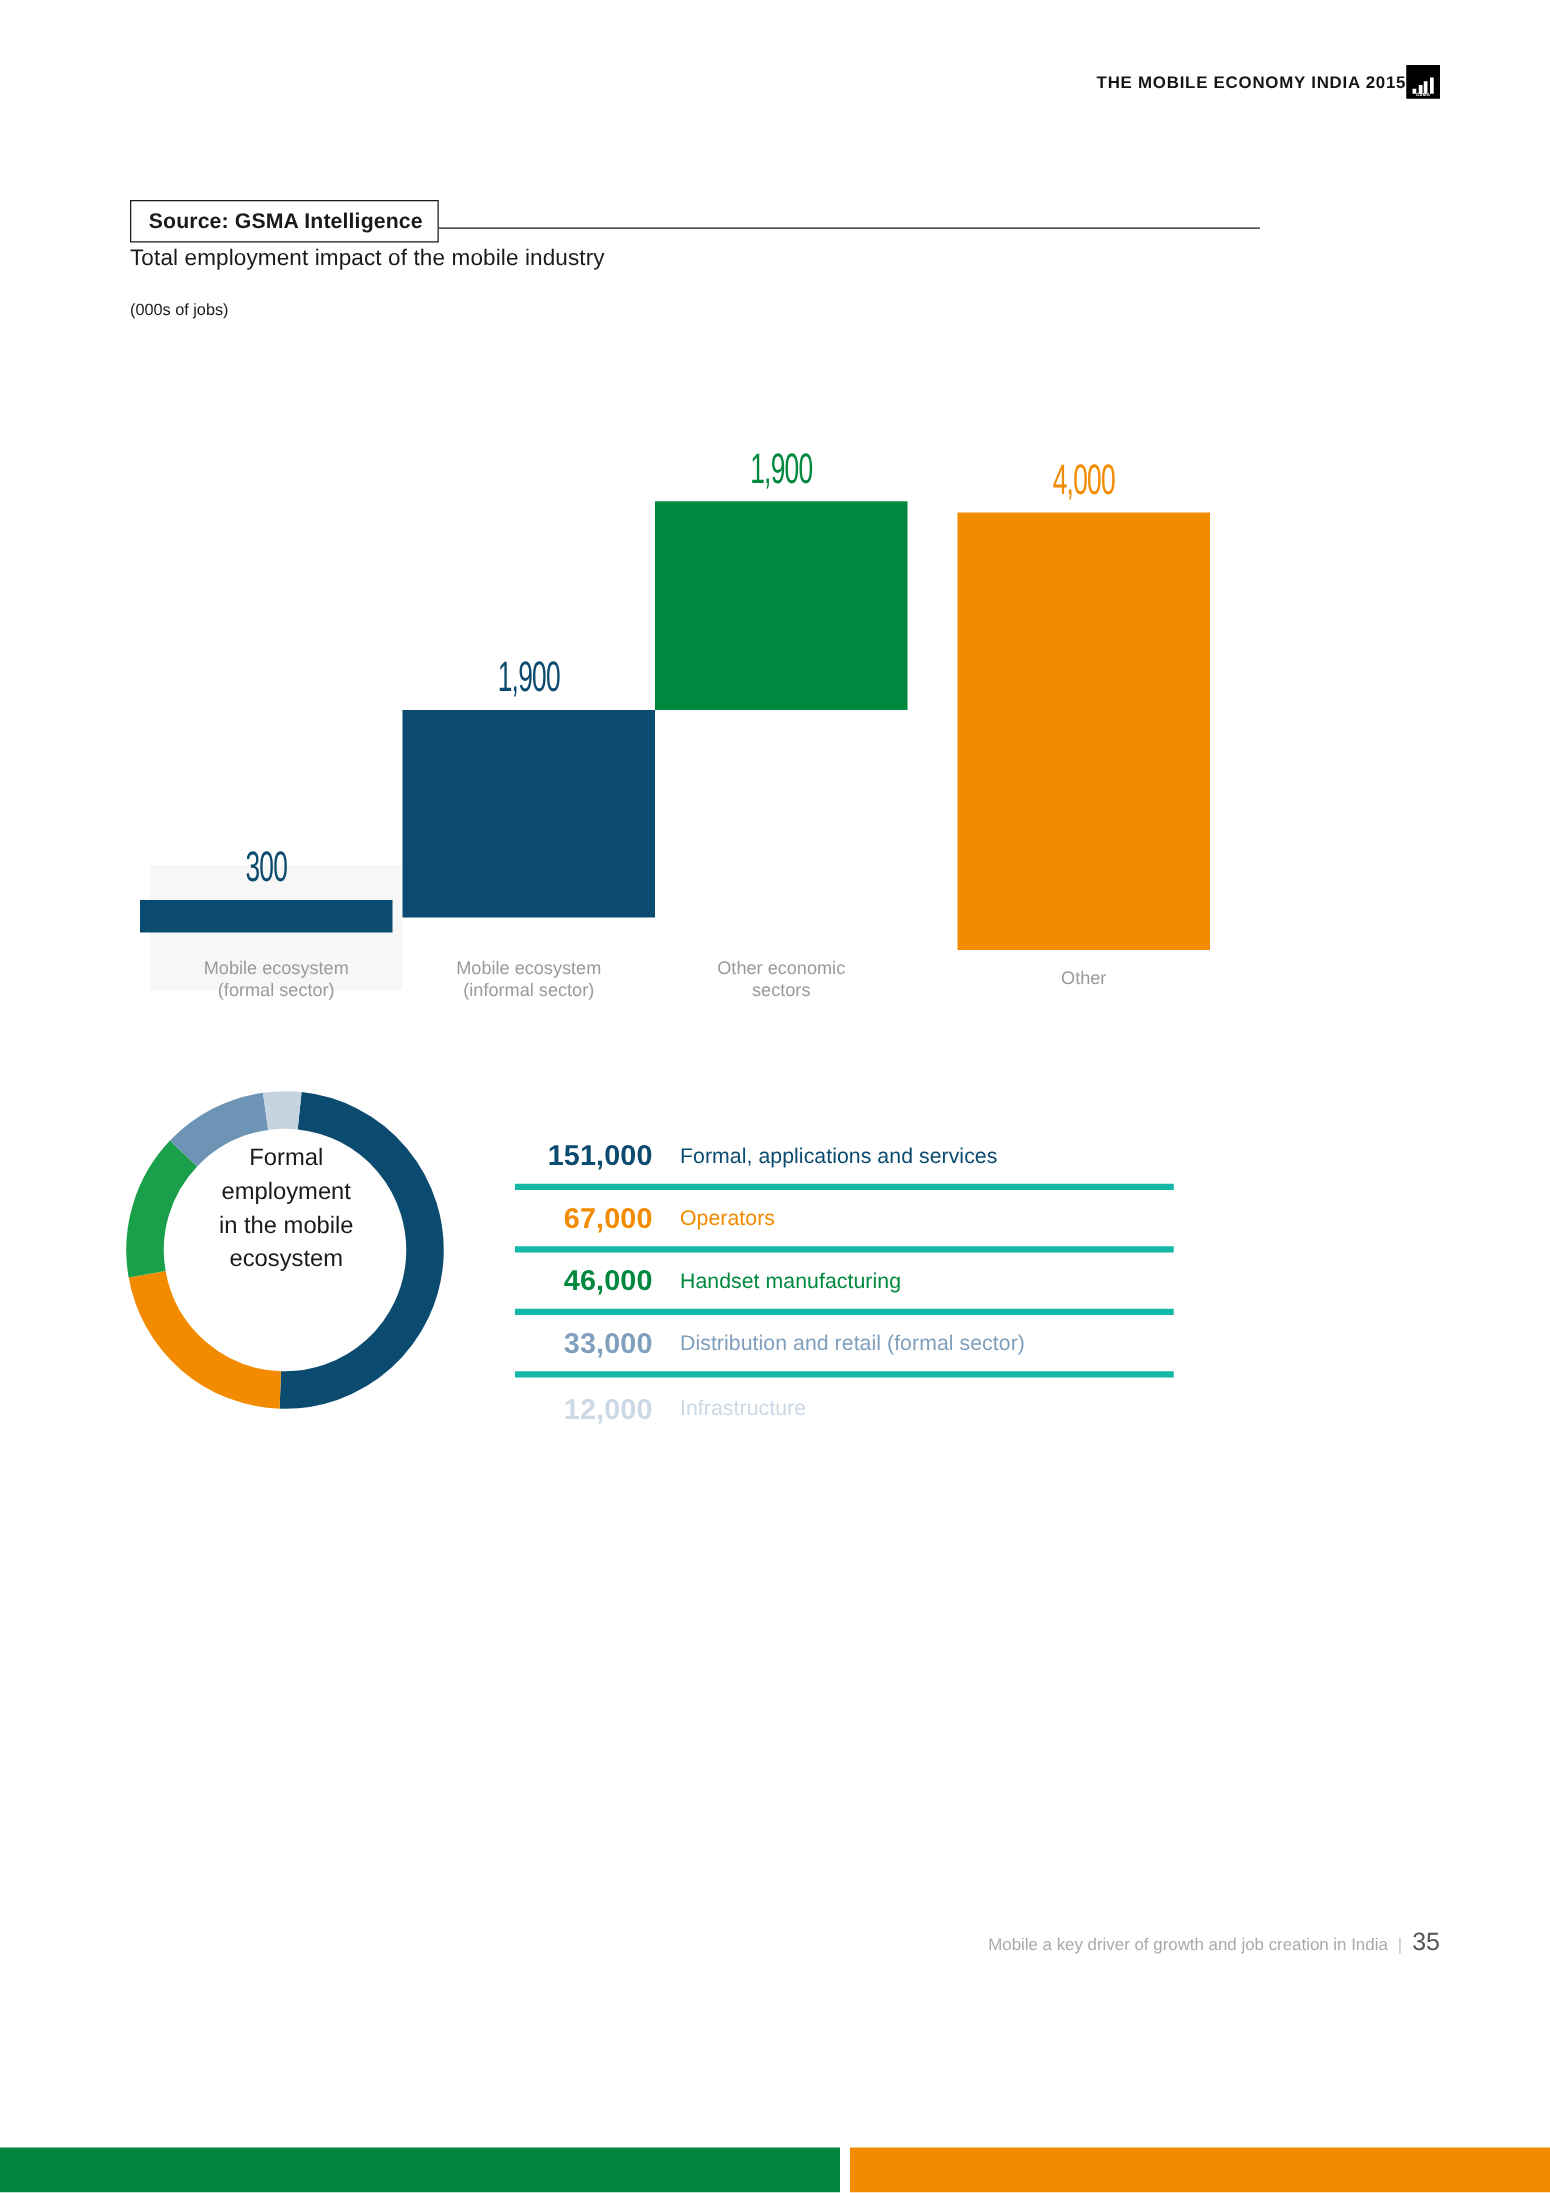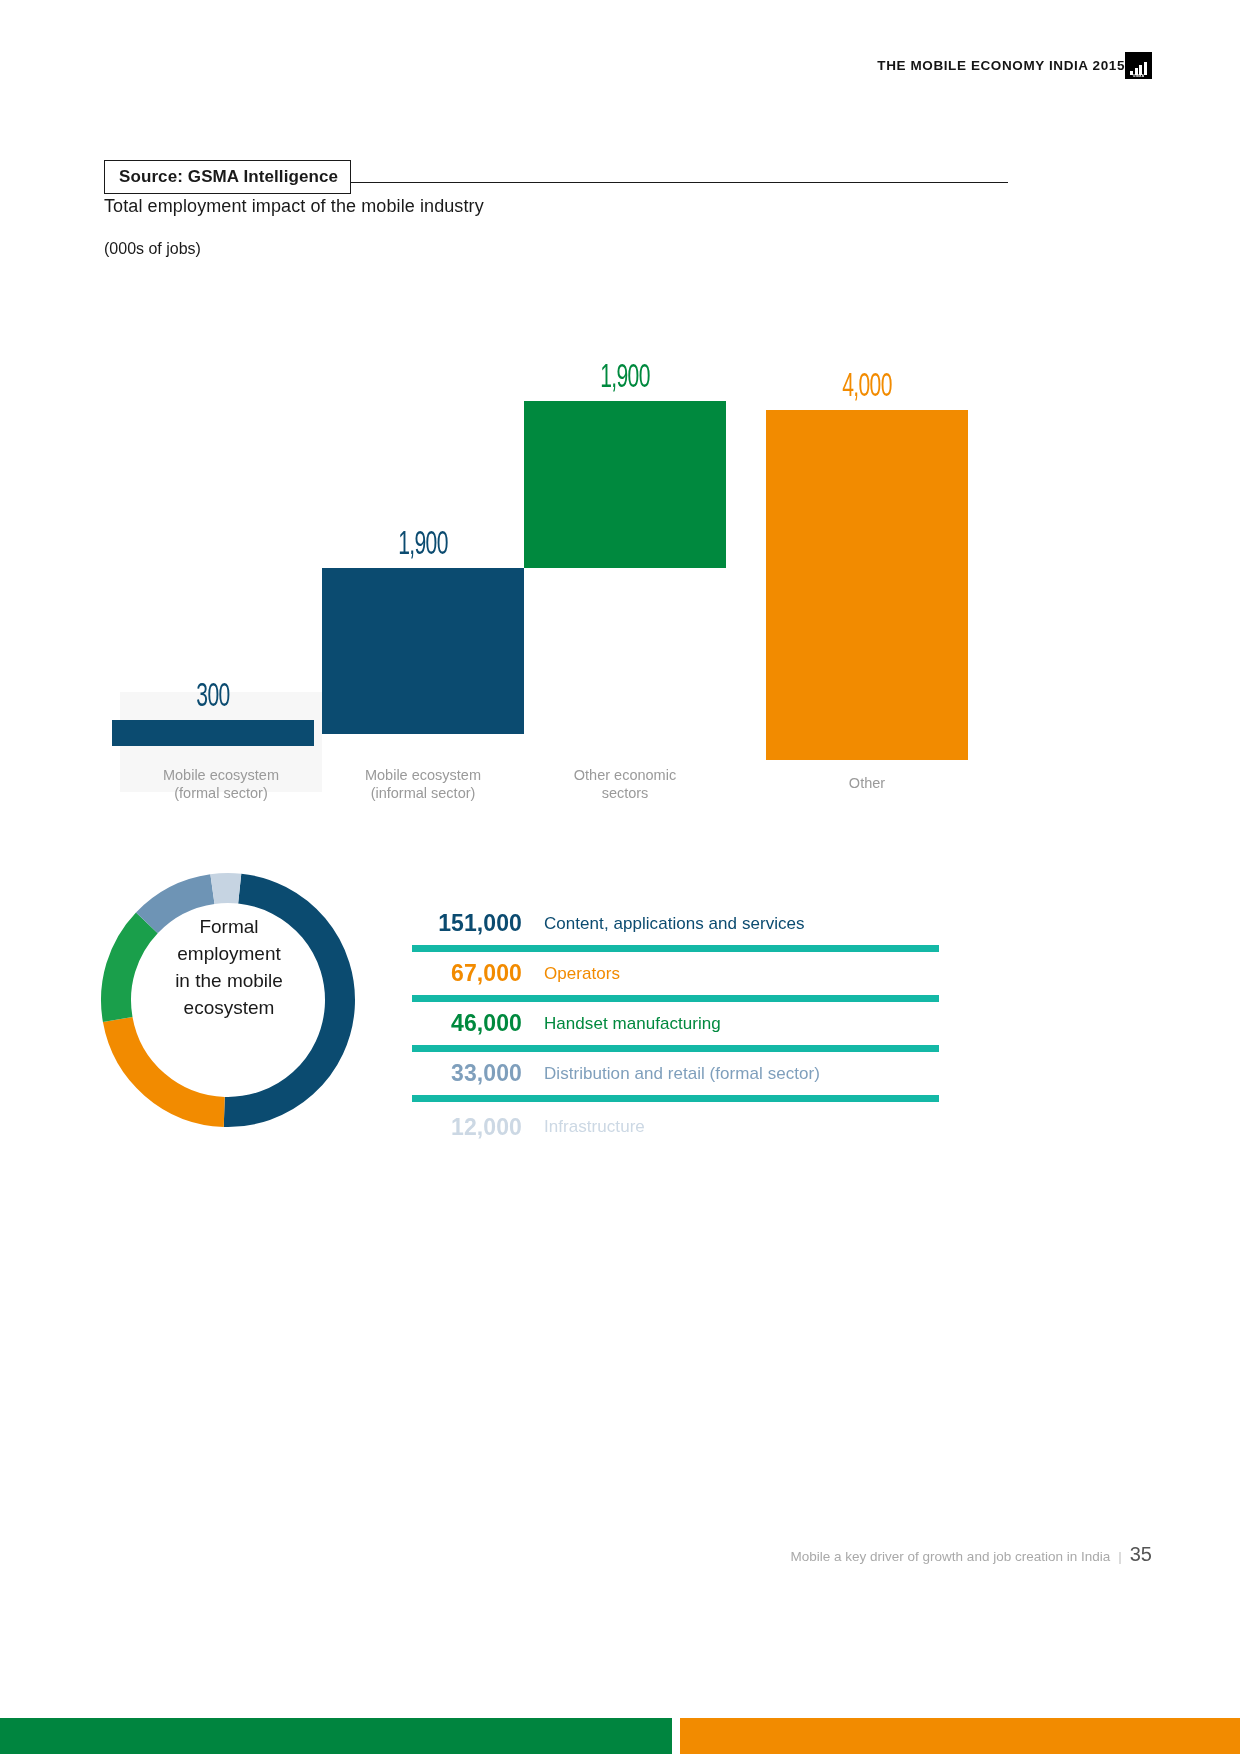--- a/index.html
+++ b/index.html
@@ -46,21 +46,21 @@
   }
   .source-box span { font-size: 17px; font-weight: bold; color: #1a1a1a; letter-spacing: .1px; }
 
   
   .chart-title {
     position: absolute; top: 196px; left: 104px;
     font-size: 18px; font-weight: normal; color: #1a1a1a; letter-spacing: .1px;
   }
   .chart-subtitle {
     position: absolute; top: 240px; left: 104px;
-    font-size: 16px; color: #1a1a1a;
+    font-size: 13px; color: #1a1a1a;
   }
 
   
   .barchart { position: absolute; left: 104px; top: 300px; width: 904px; height: 460px; }
   .band-highlight {
     position:absolute; left: 16px; top: 392px; width: 202px; height: 100px;
     background: #f7f7f7;
   }
   .bar-col { position: absolute; bottom: 0; }
   .bar-value {
@@ -81,21 +81,21 @@
   .donut-wrap { position:absolute; left: 88px; top: 860px; width: 280px; height: 220px; }
   .donut-center-text {
     position: absolute; left: 56px; top: 54px; width: 170px;
     text-align:center; font-size: 19px; line-height: 1.42; color:#1a1a1a;
   }
 
   
   .legend { position: absolute; left: 412px; top: 902px; width: 527px; }
   .legend-row {
     display: flex; align-items: center; height: 50px;
-    border-bottom: 7px solid #14b8a6;
+    border-bottom: 5px solid #14b8a6;
   }
   .legend-row:last-child { border-bottom: none; }
   .legend-value {
     width: 132px; text-align: right; padding-right: 22px;
     font-size: 23px; font-weight: bold; letter-spacing: .1px;
   }
   .legend-label { font-size: 17px; letter-spacing: .05px; }
 
   
   .footer {
@@ -190,21 +190,21 @@
       <div>Formal</div>
       <div>employment</div>
       <div>in the mobile</div>
       <div>ecosystem</div>
     </div>
   </div>
 
   <div class="legend">
     <div class="legend-row">
       <div class="legend-value" style="color: rgb(11, 75, 112);">151,000</div>
-      <div class="legend-label" style="color: rgb(11, 75, 112);">Content, applications and services</div>
+      <div class="legend-label" style="color: rgb(11, 75, 112);">Formal, applications and services</div>
     </div>
     <div class="legend-row">
       <div class="legend-value" style="color: rgb(242, 139, 0);">67,000</div>
       <div class="legend-label" style="color: rgb(242, 139, 0);">Operators</div>
     </div>
     <div class="legend-row">
       <div class="legend-value" style="color: rgb(0, 137, 62);">46,000</div>
       <div class="legend-label" style="color: rgb(0, 137, 62);">Handset manufacturing</div>
     </div>
     <div class="legend-row">

